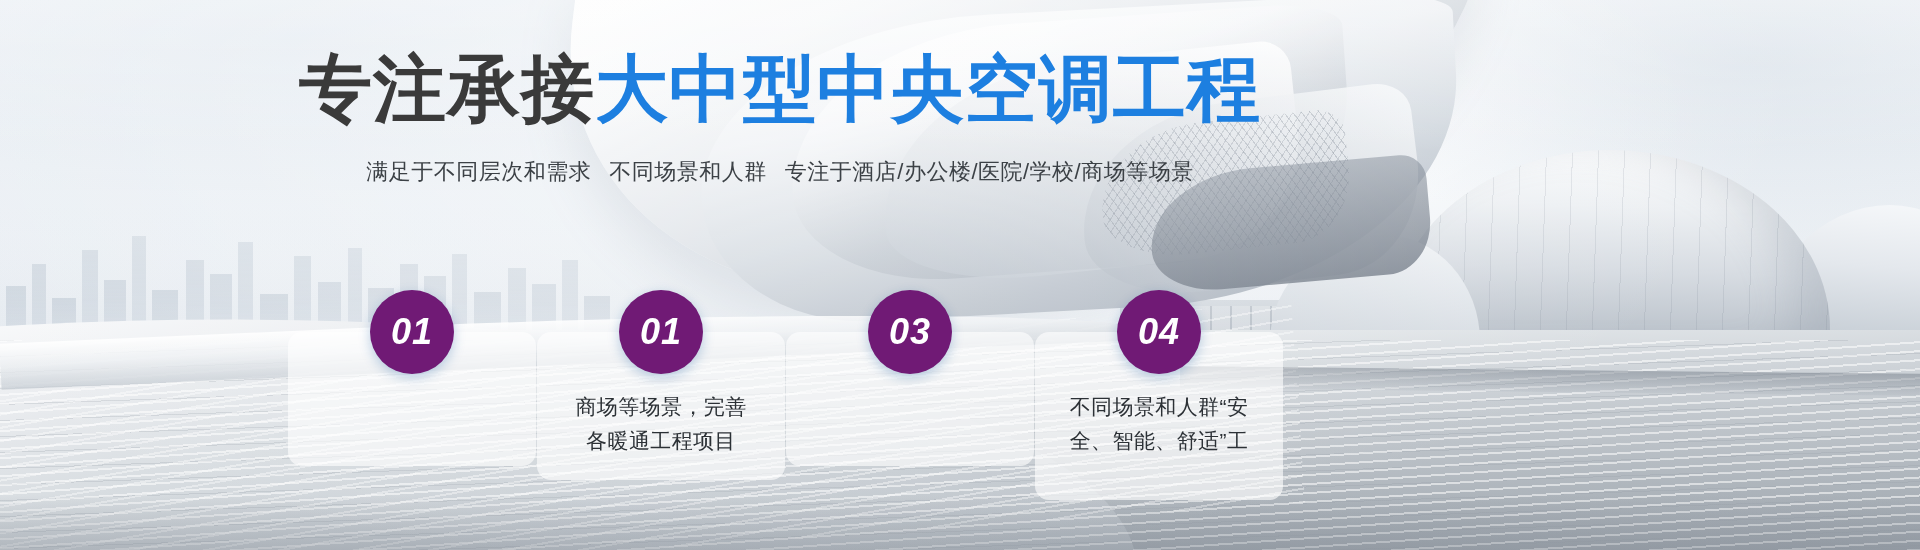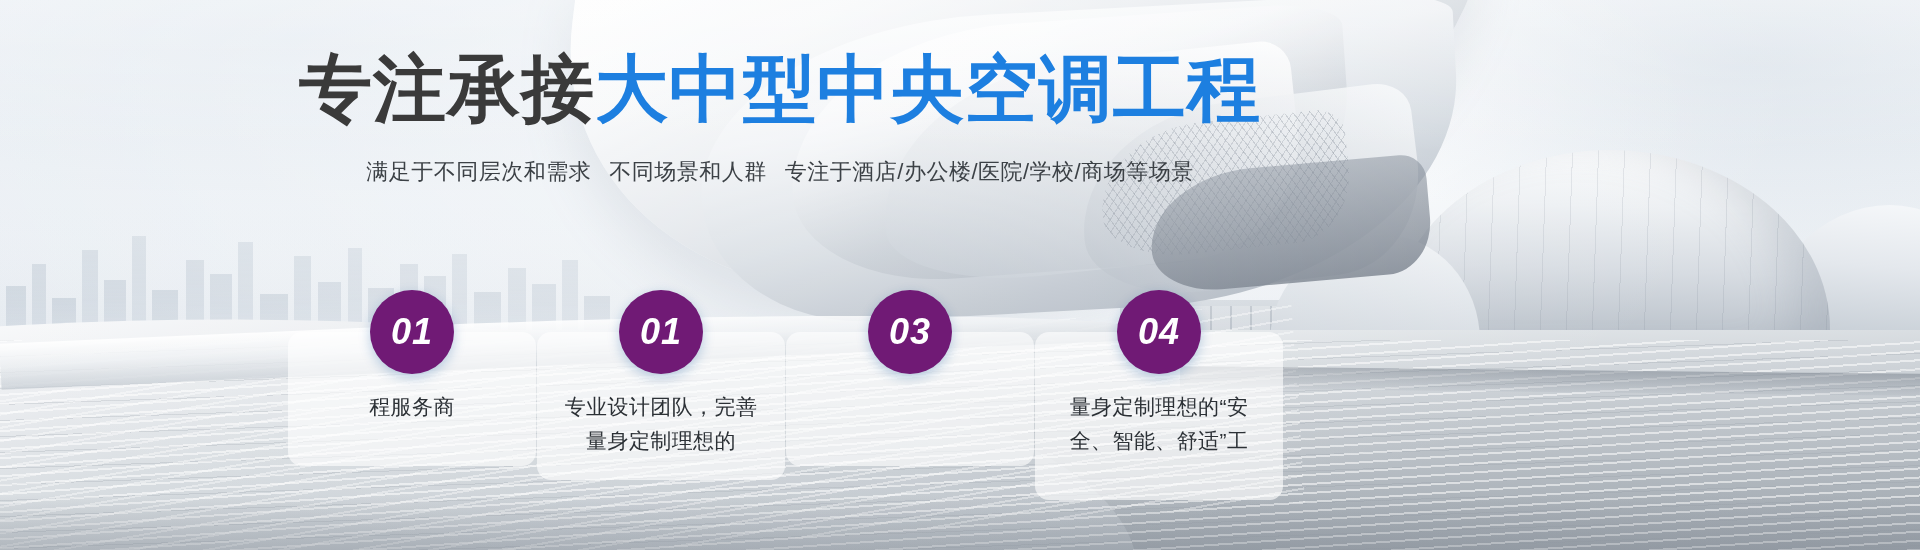--- a/index.html
+++ b/index.html
@@ -302,48 +302,47 @@
   <div class="content">
 
     <h1 class="headline"><span class="hl-dark">专注承接</span><span class="hl-blue">大中型中央空调工程</span></h1>
 
     <p class="subline"><span>满足于不同层次和需求</span><span class="sub-gap"></span><span>不同场景和人群</span><span class="sub-gap"></span><span>专注于酒店/办公楼/医院/学校/商场等场景</span></p>
 
     <div class="features">
 
       <div class="feature" style="left:0px;">
         <div class="card h2">
-          <span class="card-text">程服务商</span>
         </div>
         <div class="badge">
           <span class="badge-num">01</span>
         </div>
       </div>
 
       <div class="feature" style="left:249px;">
         <div class="card h2">
-          <span class="card-text">专业设计团队，完善</span>
-          <span class="card-text">量身定制理想的</span>
+          <span class="card-text">商场等场景，完善</span>
+          <span class="card-text">各暖通工程项目</span>
         </div>
         <div class="badge">
           <span class="badge-num">01</span>
         </div>
       </div>
 
       <div class="feature" style="left:498px;">
         <div class="card h2">
         </div>
         <div class="badge">
           <span class="badge-num">03</span>
         </div>
       </div>
 
       <div class="feature" style="left:747px;">
         <div class="card h3">
-          <span class="card-text">量身定制理想的“安</span>
+          <span class="card-text">不同场景和人群“安</span>
           <span class="card-text">全、智能、舒适”工</span>
         </div>
         <div class="badge">
           <span class="badge-num">04</span>
         </div>
       </div>
 
     </div>
   </div>
 </div>

